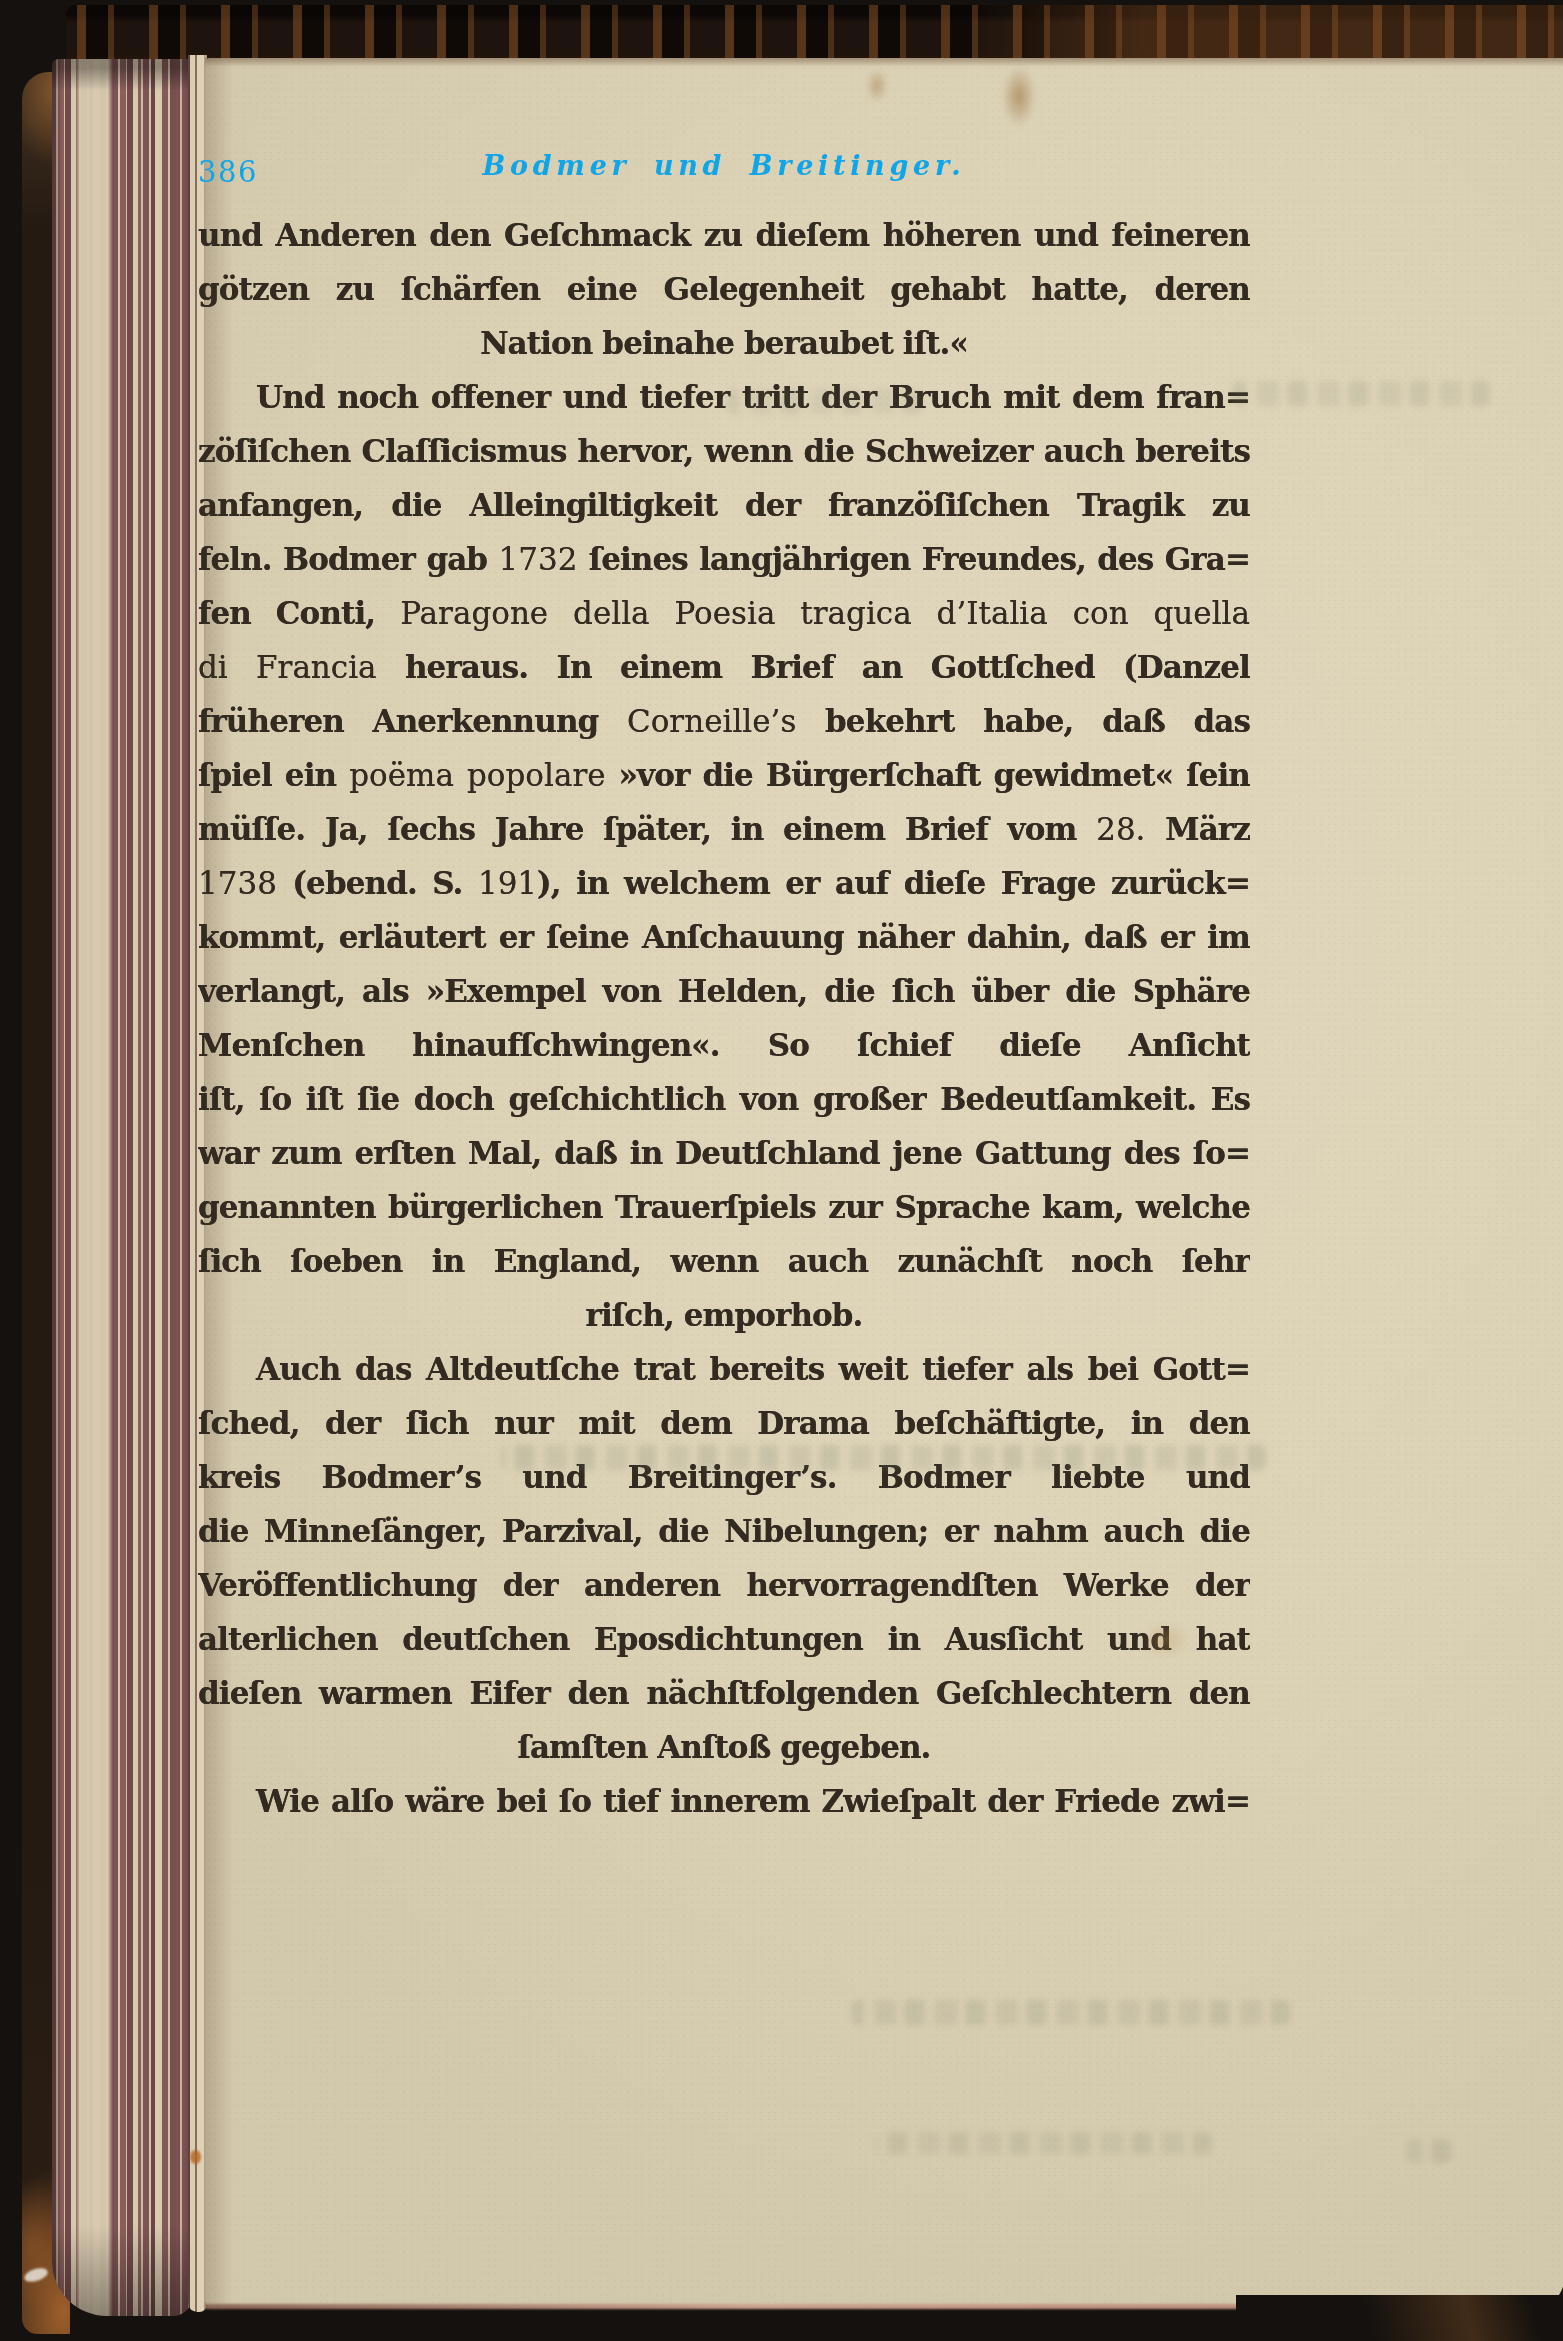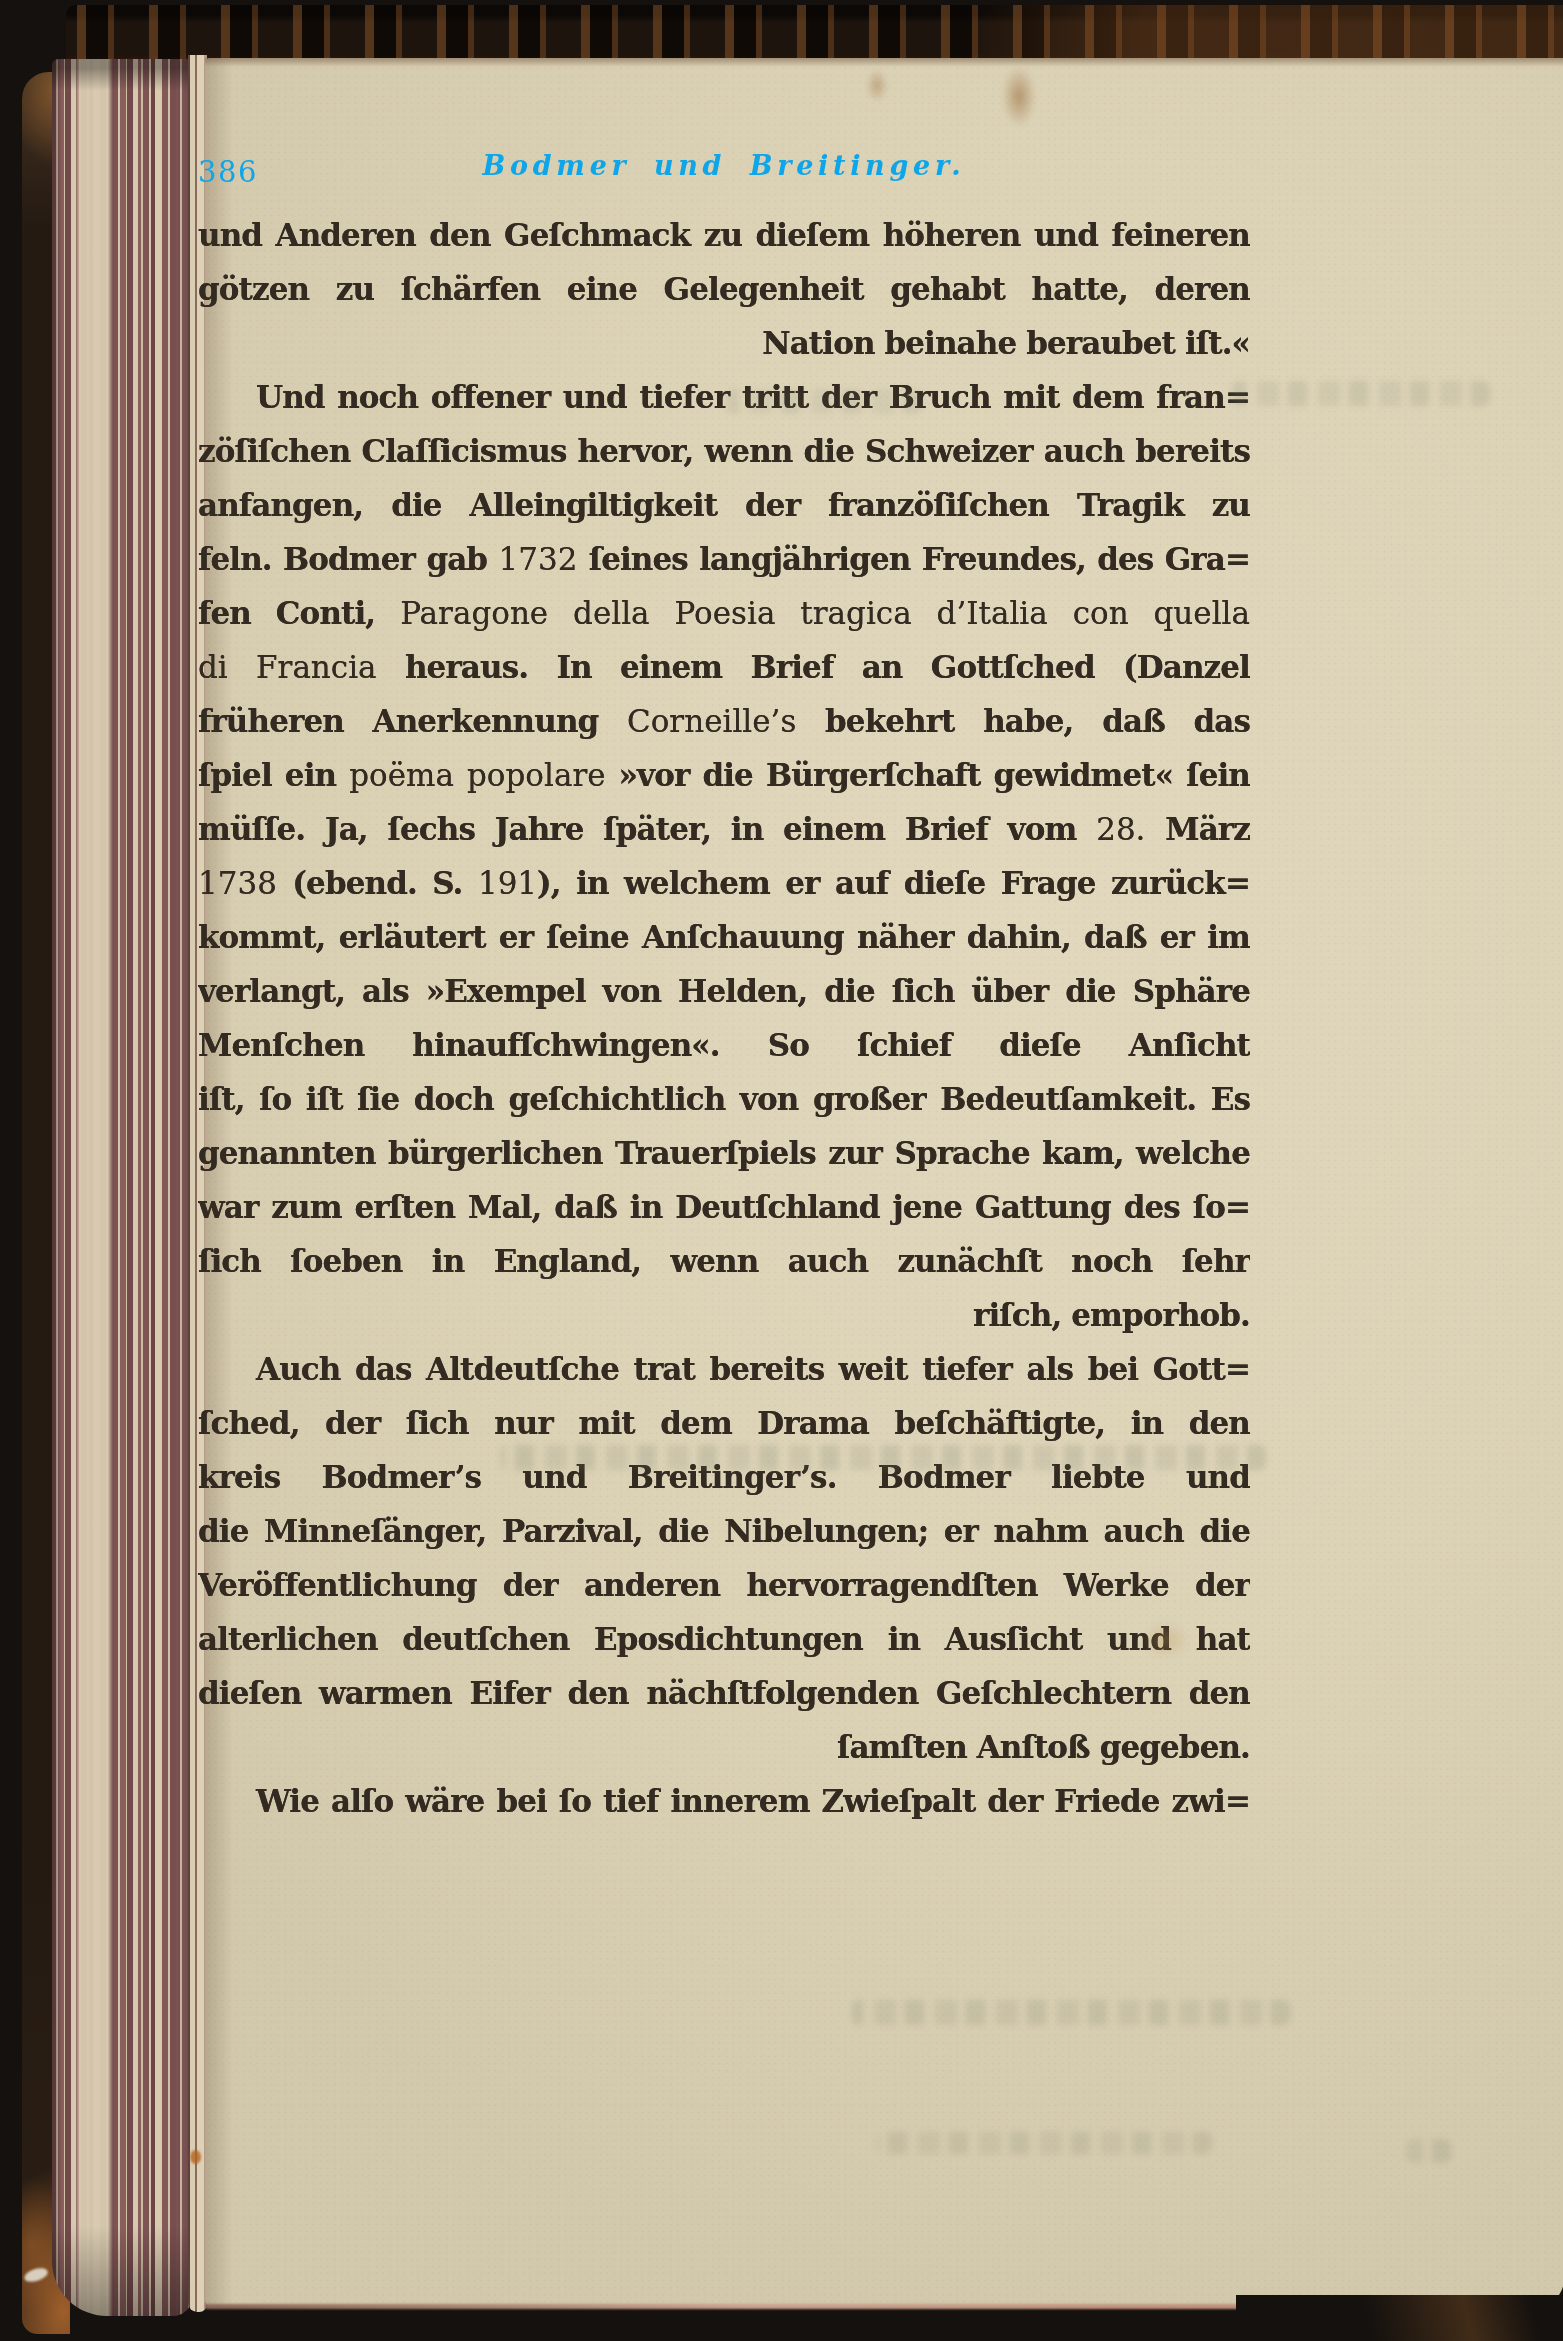--- a/index.html
+++ b/index.html
@@ -101,21 +101,21 @@
   }
   
   .textblock{
     position:absolute;left:198px;top:208px;width:1052px;
     color:#332b21;
   }
   .line{
     height:54px;line-height:54px;font-size:31px;font-weight:700;
     letter-spacing:-0.9px;white-space:normal;overflow:hidden;
     text-shadow:0 0 0.5px rgba(50,40,30,.85);
-    text-align:right;
+    text-align:center;
   }
   .line.j{text-align:justify;text-align-last:justify;}
   .line.ind{text-indent:58px;}
   .line .ant{font-weight:400;letter-spacing:0;}
   
   .stain{position:absolute;border-radius:50%;pointer-events:none;}
   .stain.s1{left:1002px;top:66px;width:34px;height:61px;
     background:radial-gradient(closest-side,rgba(150,104,52,.55),rgba(150,104,52,0));filter:blur(2.3px);}
   .stain.s2{left:866px;top:69px;width:22px;height:33px;
     background:radial-gradient(closest-side,rgba(150,104,52,.4),rgba(150,104,52,0));filter:blur(2.3px);}
@@ -173,22 +173,22 @@
     <div class="line j"><span>fen Conti, </span><span class="ant">Paragone della Poesia tragica d’Italia con quella</span></div>
     <div class="line j"><span class="ant">di Francia</span><span> heraus. In einem Brief an Gottſched (Danzel</span></div>
     <div class="line j"><span>früheren Anerkennung </span><span class="ant">Corneille’s</span><span> bekehrt habe, daß das Trauer=</span></div>
     <div class="line j"><span>ſpiel ein </span><span class="ant">poëma popolare</span><span> »vor die Bürgerſchaft gewidmet« ſein</span></div>
     <div class="line j"><span>müſſe. Ja, ſechs Jahre ſpäter, in einem Brief vom </span><span class="ant">28.</span><span> März</span></div>
     <div class="line j"><span class="ant">1738</span><span> (ebend. S. </span><span class="ant">191</span><span>), in welchem er auf dieſe Frage zurück=</span></div>
     <div class="line j"><span>kommt, erläutert er ſeine Anſchauung näher dahin, daß er im</span></div>
     <div class="line j"><span>verlangt, als »Exempel von Helden, die ſich über die Sphäre der</span></div>
     <div class="line j"><span>Menſchen hinaufſchwingen«. So ſchief dieſe Anſicht ausgedrückt</span></div>
     <div class="line j"><span>iſt, ſo iſt ſie doch geſchichtlich von großer Bedeutſamkeit. Es</span></div>
+    <div class="line j"><span>war zum erſten Mal, daß in Deutſchland jene Gattung des ſo=</span></div>
     <div class="line j"><span>genannten bürgerlichen Trauerſpiels zur Sprache kam, welche</span></div>
-    <div class="line j"><span>war zum erſten Mal, daß in Deutſchland jene Gattung des ſo=</span></div>
     <div class="line j"><span>ſich ſoeben in England, wenn auch zunächſt noch ſehr undichte=</span></div>
     <div class="line"><span>riſch, emporhob.</span></div>
     <div class="line j ind"><span>Auch das Altdeutſche trat bereits weit tiefer als bei Gott=</span></div>
     <div class="line j"><span>ſched, der ſich nur mit dem Drama beſchäftigte, in den Geſichts=</span></div>
     <div class="line j"><span>kreis Bodmer’s und Breitinger’s. Bodmer liebte und verbreitete</span></div>
     <div class="line j"><span>die Minneſänger, Parzival, die Nibelungen; er nahm auch die</span></div>
     <div class="line j"><span>Veröffentlichung der anderen hervorragendſten Werke der mittel=</span></div>
     <div class="line j"><span>alterlichen deutſchen Eposdichtungen in Ausſicht und hat durch</span></div>
     <div class="line j"><span>dieſen warmen Eifer den nächſtfolgenden Geſchlechtern den wirk=</span></div>
     <div class="line"><span>ſamſten Anſtoß gegeben.</span></div>

